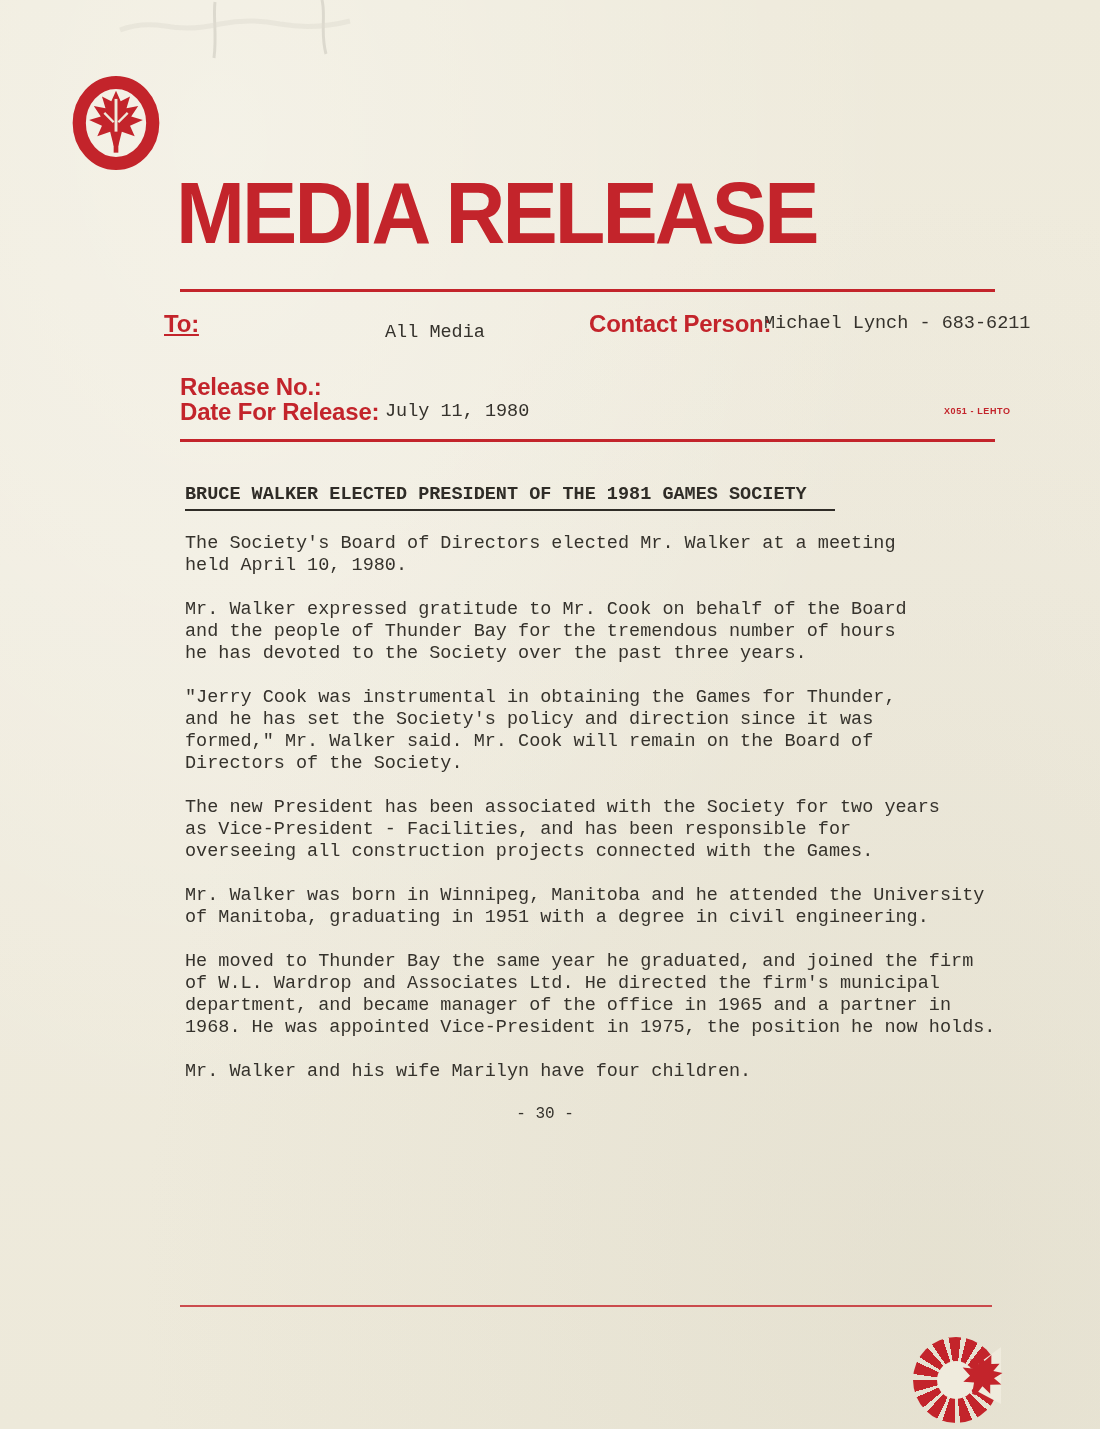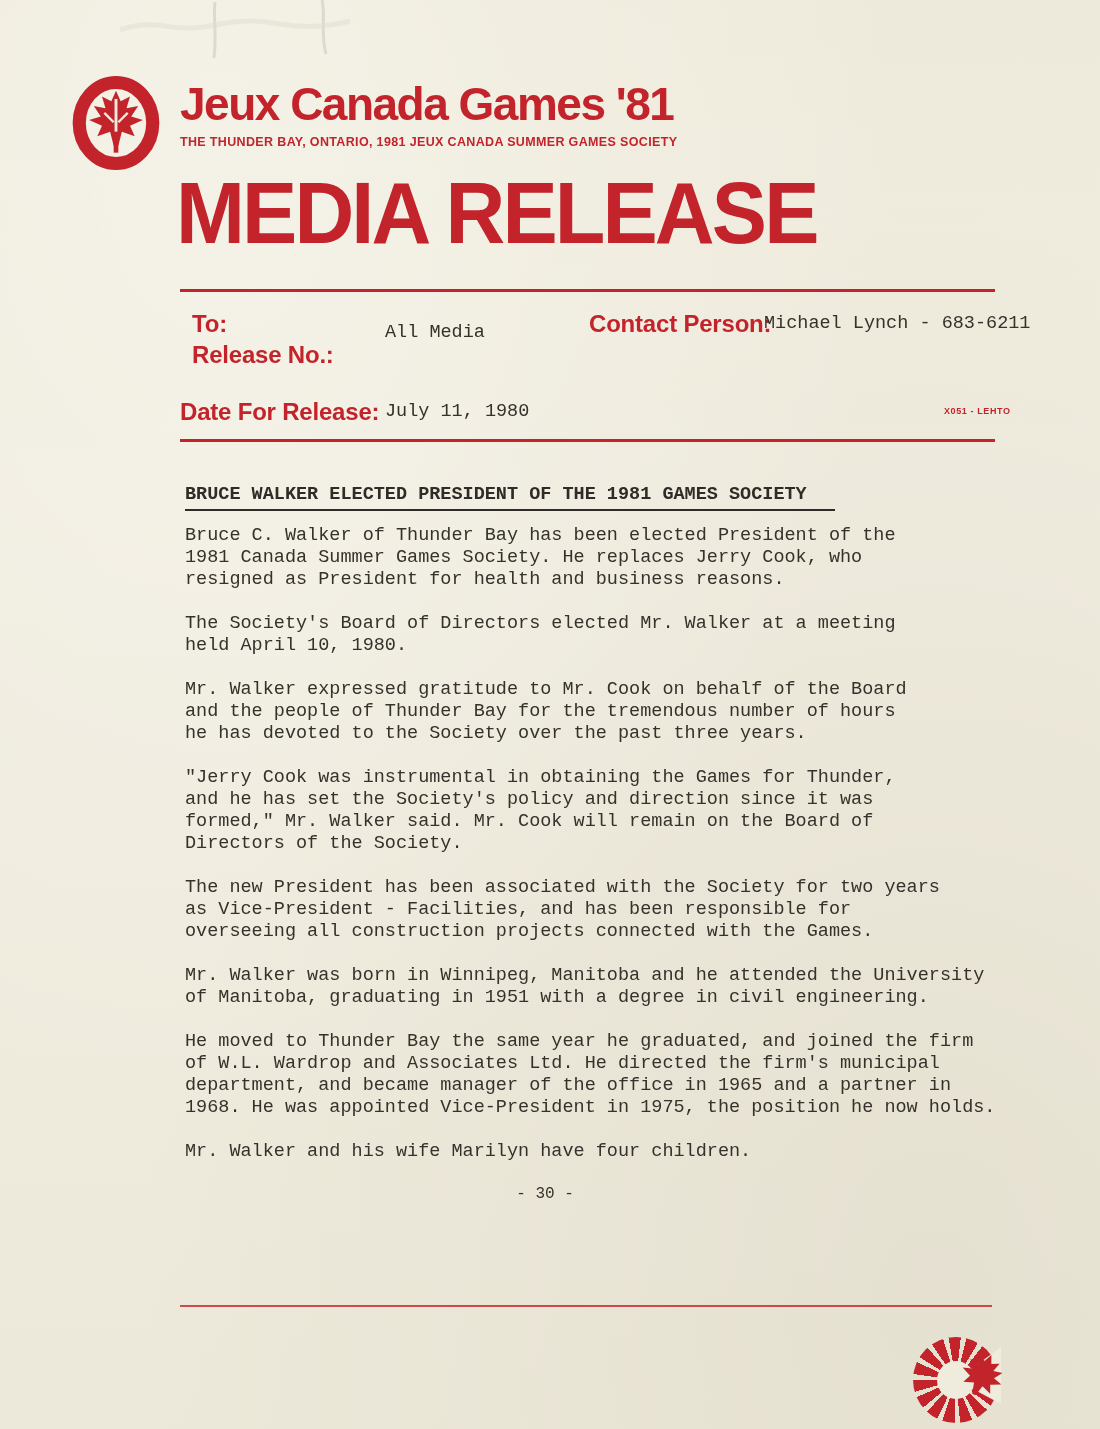--- a/index.html
+++ b/index.html
@@ -55,21 +55,21 @@
   .print-code {
     position:absolute; left:944px; top:406px;
     font-size:9px; font-weight:bold; letter-spacing:.6px; color:#c3242b;
   }
 
   
   .body-col { position:absolute; left:185px; top:484px; width:840px; }
   .headline {
     font-family:"Liberation Mono","DejaVu Sans Mono",monospace;
     font-size:18.5px; font-weight:bold; color:#2f2c27;
-    margin-bottom:20px; white-space:nowrap;
+    margin-bottom:28px; white-space:nowrap;
   }
   .headline span {
     border-bottom:2px solid #2f2c27; padding-right:28px; padding-bottom:4px;
   }
   .body-col p {
     font-size:18.5px; line-height:22px; margin:0 0 22px 0;
     white-space:pre-line;
   }
   .end-mark {
     margin-top:16px; width:720px; text-align:center;
@@ -106,51 +106,44 @@
   <svg class="oval-logo" viewBox="0 0 100 104">
     <ellipse cx="50" cy="52" rx="39" ry="43" fill="none" stroke="#c3242b" stroke-width="14"></ellipse>
     <g transform="translate(50 50) scale(0.62) translate(-50 -52)">
       <path fill="#c3242b" d="M50 0 L58 18 L74 10 L68 30 L88 26 L76 44 L96 50 L74 60 L82 78 L60 70 L54 94 L46 94 L40 70 L18 78 L26 60 L4 50 L24 44 L12 26 L32 30 L26 10 L42 18 Z"></path>
       <rect x="46" y="88" width="8" height="18" fill="#c3242b"></rect>
       <path d="M50 14 L50 70" stroke="#efebdd" stroke-width="5"></path>
       <path d="M30 38 L46 54 M70 38 L54 54" stroke="#efebdd" stroke-width="4"></path>
     </g>
   </svg>
 
-  <div class="brand">
-    <div class="brand-title">Jeux Canada Games '81</div>
-    <div class="brand-sub">THE THUNDER BAY, ONTARIO, 1981 JEUX CANADA SUMMER GAMES SOCIETY</div>
-  </div>
 
   <div class="banner">MEDIA RELEASE</div>
 
   <div class="rule rule1"></div>
 
-  <div class="label" style="left:192px; top:310px;">To:</div>
+  <div class="label" style="left:164px; top:310px;text-decoration:underline;">To:</div>
   <div class="meta-value mono" style="left:385px; top:322px;">All Media</div>
 
   <div class="label" style="left:589px; top:310px;">Contact Person:</div>
   <div class="meta-value mono" style="left:764px; top:313px;">Michael Lynch - 683-6211</div>
 
-  <div class="label" style="left:180px; top:341px;margin-left:12px;">Release No.:</div>
+  <div class="label" style="left:180px; top:373px;">Release No.:</div>
 
   <div class="label" style="left:180px; top:398px;text-align:right;">Date For Release:</div>
   <div class="meta-value mono" style="left:385px; top:401px;">July 11, 1980</div>
 
   <div class="print-code">X051 - LEHTO</div>
 
   <div class="rule rule2"></div>
 
   <div class="body-col">
     <div class="headline">
       <span>BRUCE WALKER ELECTED PRESIDENT OF THE 1981 GAMES SOCIETY</span>
     </div>
-    <p class="mono">Bruce C. Walker of Thunder Bay has been elected President of the
-1981 Canada Summer Games Society.  He replaces Jerry Cook, who
-resigned as President for health and business reasons.</p>
     <p class="mono">The Society's Board of Directors elected Mr. Walker at a meeting
 held April 10, 1980.</p>
     <p class="mono">Mr. Walker expressed gratitude to Mr. Cook on behalf of the Board
 and the people of Thunder Bay for the tremendous number of hours
 he has devoted to the Society over the past three years.</p>
     <p class="mono">"Jerry Cook was instrumental in obtaining the Games for Thunder,
 and he has set the Society's policy and direction since it was
 formed,"  Mr. Walker said.  Mr. Cook will remain on the Board of
 Directors of the Society.</p>
     <p class="mono">The new President has been associated with the Society for two years

